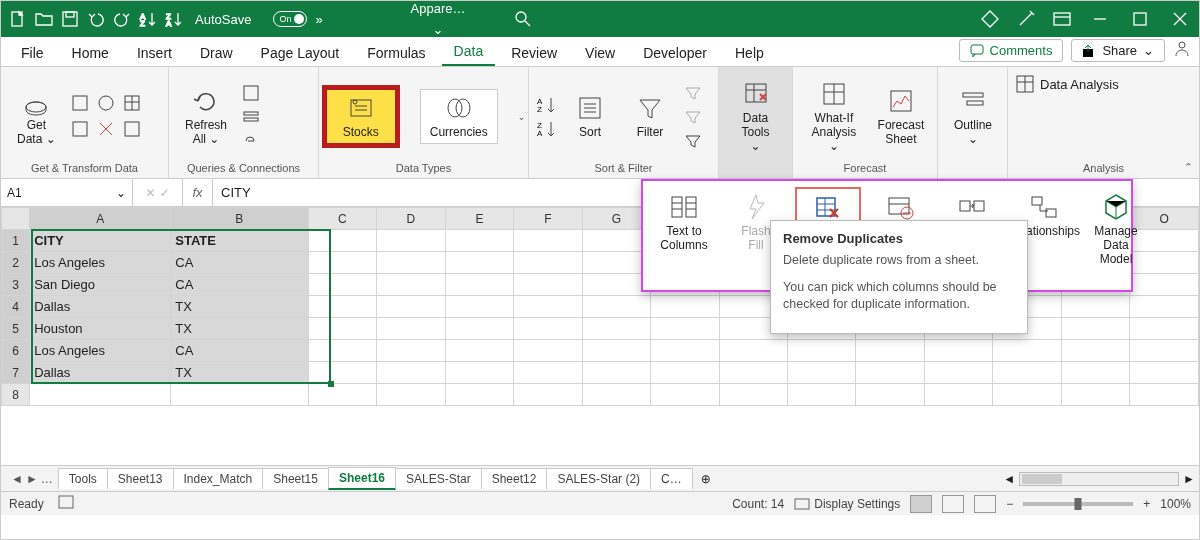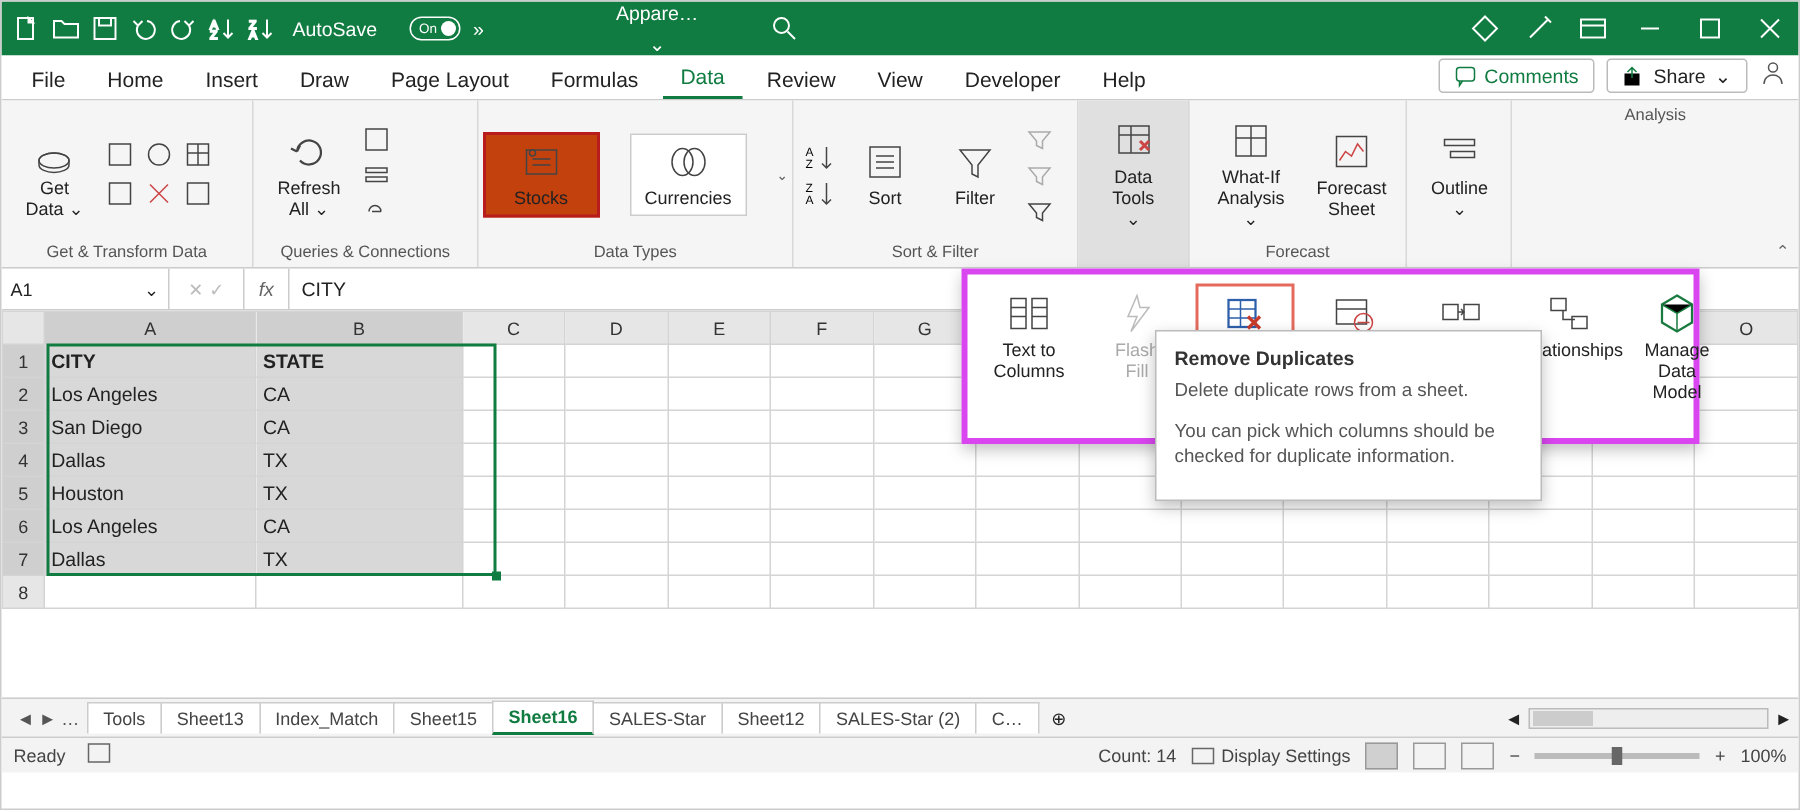--- a/index.html
+++ b/index.html
@@ -28,32 +28,32 @@
   .group-label { font-size: 11px; color: #555; text-align: center; padding-bottom: 2px; }
   .bigbtn { display: flex; flex-direction: column; align-items: center; gap: 3px; padding: 4px 8px; font-size: 12px; text-align: center; min-width: 54px; }
   .bigbtn.active { background: #e0e0e0; border: 1px solid #bbb; }
   .bigbtn svg { width: 28px; height: 28px; }
   .smicon { width: 20px; height: 20px; display: flex; align-items: center; justify-content: center; }
   .gridicons { display: grid; grid-template-columns: repeat(3, 22px); grid-auto-rows: 22px; gap: 4px; }
   .col { display: flex; flex-direction: column; gap: 4px; align-items: flex-start; }
   .ribbon .chev { font-size: 9px; color: #555; }
   .rib-collapse { position: absolute; right: 6px; bottom: 4px; color: #666; font-size: 11px; }
 
-  .dropdown-panel { position: absolute; left: 640px; top: 112px; background: #fff; border: 4px solid #d946ef; box-shadow: 0 4px 10px rgba(0,0,0,0.25); padding: 6px 8px 2px; z-index: 20; width: 492px;}
+  .dropdown-panel { position: absolute; left: 640px; top: 112px; background: #fff; border: 2px solid #d946ef; box-shadow: 0 4px 10px rgba(0,0,0,0.25); padding: 6px 8px 2px; z-index: 20; width: 492px;}
   .dropdown-panel .row { display: flex; gap: 6px; }
   .dropdown-panel .bigbtn { min-width: 66px; font-size: 12px; padding-top:6px;}
   .dropdown-panel .bigbtn.highlight { border: 2px solid #e46a5e; background: #fff; }
   .dropdown-panel .cap { font-size: 11px; text-align: center; color: #555; padding: 4px 0 2px; }
 
   .tooltip { position: absolute; left: 770px; top: 220px; width: 258px; background: #fff; border: 1px solid #bbb; box-shadow: 0 4px 10px rgba(0,0,0,0.25); padding: 10px 12px; z-index: 30; font-size: 12.5px; color: #333; }
   .tooltip .tt-title { font-weight: 600; margin-bottom: 6px; font-size: 13px; }
   .tooltip p { margin-bottom: 10px; line-height: 1.35; color: #555; }
 
   .fbar { height: 28px; border-bottom: 1px solid #ccc; display: flex; align-items: stretch; }
-  .namebox { width: 112px; border-right: 1px solid #ccc; display: flex; align-items: center; padding: 0 6px; font-size: 12px; justify-content: space-between; }
+  .namebox { width: 132px; border-right: 1px solid #ccc; display: flex; align-items: center; padding: 0 6px; font-size: 12px; justify-content: space-between; }
   .fx { width: 50px; border-right: 1px solid #ccc; display: flex; align-items: center; justify-content: center; gap: 4px; color: #888; font-size: 12px; }
   .fx2 { width: 30px; border-right: 1px solid #ccc; display: flex; align-items: center; justify-content: center; font-style: italic; color: #666; }
   .formula { flex: 1; padding: 0 8px; display: flex; align-items: center; font-size: 13px; }
 
   .sheet-area { position: relative; height: 258px; overflow: hidden; }
   table.grid { border-collapse: collapse; table-layout: fixed; font-size: 13px; }
   table.grid th, table.grid td { border: 1px solid #d4d4d4; height: 22px; padding: 0 4px; text-align: left; overflow: hidden; white-space: nowrap; }
   table.grid th { background: #e6e6e6; font-weight: 400; text-align: center; color: #333; font-size: 12px; }
   table.grid th.rowh { width: 28px; background: #e6e6e6; text-align: center; }
   table.grid .corner { background: #e6e6e6; }
@@ -288,21 +288,21 @@
               <path d="M4 9a4 4 0 0 1 8 0M6 9h6" stroke="#444" fill="none"></path>
             </svg>
           </span>
       </div>
     </div>
     <div class="group-label">Queries &amp; Connections</div>
   </div>
 
   <div class="group" style="width:210px">
     <div class="group-body" style="justify-content:center;gap:20px">
-      <div class="bigbtn" style="border:2px solid #b91c1c;background:#c2410c;min-width:78px">
+      <div class="bigbtn" style="border:5px solid #b91c1c;background:#fde047;min-width:78px">
         <svg>
             <rect x="4" y="6" width="20" height="16" fill="none" stroke="#444"></rect>
             <path d="M8 12h12M8 16h12" stroke="#444"></path>
             <circle cx="8" cy="8" r="2" fill="none" stroke="#444"></circle>
           </svg>
         <span>Stocks</span>
       </div>
       <div class="bigbtn" style="border:1px solid #ccc;background:#fff;min-width:78px">
         <svg>
             <ellipse cx="10" cy="14" rx="7" ry="9" fill="none" stroke="#444"></ellipse>
@@ -412,20 +412,29 @@
             <rect x="8" y="14" width="16" height="4" fill="none" stroke="#444"></rect>
           </svg>
         <span style="white-space:pre-line">Outline
 ⌄</span>
       </div>
     </div>
     <div class="group-label">&nbsp;</div>
   </div>
 
   <div class="group" style="flex:1;border-right:none">
+    <div class="group-body" style="align-items:flex-start;padding-top:4px">
+      <div style="display:flex;gap:6px;align-items:center">
+        <svg width="18" height="18">
+            <rect x="1" y="1" width="16" height="16" fill="none" stroke="#444"></rect>
+            <path d="M1 7h16M9 1v16" stroke="#444"></path>
+          </svg>
+        <span>Data Analysis</span>
+      </div>
+    </div>
     <div class="group-label">Analysis</div>
   </div>
 
   <span class="rib-collapse">⌃</span>
 
   <div class="dropdown-panel">
     <div class="row">
       <div class="bigbtn">
         <svg>
             <rect x="2" y="4" width="10" height="20" fill="none" stroke="#444"></rect>

